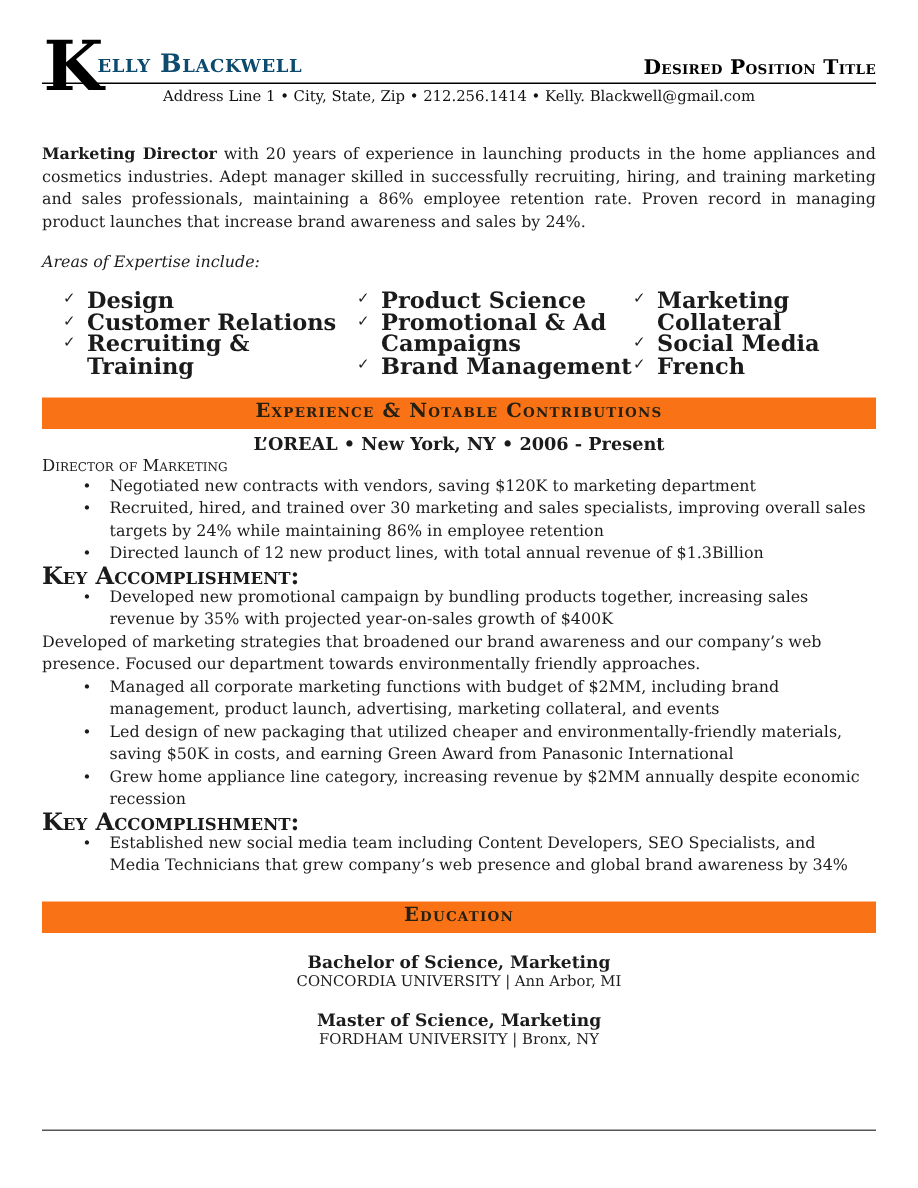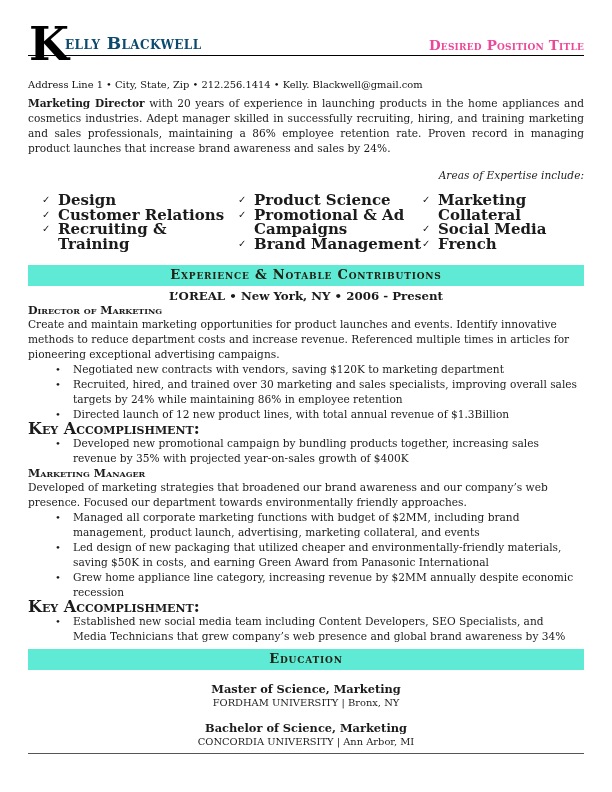--- a/index.html
+++ b/index.html
@@ -21,61 +21,61 @@
     font-size:46px; font-weight:bold; line-height:48px; color:#000;
   }
   .name-rest {
     position:absolute; left:37px; top:5px;
     font-size:17px; font-weight:bold; font-variant:small-caps;
     letter-spacing:0.4px; color:#0c4a6e;
   }
   .position-title {
     position:absolute; right:0; top:9px;
     font-size:13.5px; font-weight:bold; font-variant:small-caps;
-    letter-spacing:0.2px; color:#ec4899;
+    letter-spacing:0.2px; color:#000000;
   }
   .header-rule { position:absolute; left:0; right:0; top:27px; border-top:1.6px solid #000; }
   .contact {
     position:absolute; left:0; right:0; top:31px;
-    text-align:left; font-size:9.9px; color:#111;margin-top:20px;
+    text-align:center; font-size:9.9px; color:#111;
   }
 
   
   .summary {
     margin-top:24px;
     font-size:10.6px; line-height:15px;
     text-align:justify;
   }
   .summary b { font-weight:bold; }
 
   
-  .exp-heading { margin-top:12px; font-style:italic; font-size:10.6px; line-height:14px;text-align:right; }
+  .exp-heading { margin-top:12px; font-style:italic; font-size:10.6px; line-height:14px; }
   .exp-grid { display:flex; margin-top:11px; padding-left:14px; }
   .exp-col-1 { width:196px; }
   .exp-col-2 { width:184px; }
   .exp-col-3 { flex:1; }
   .exp-item { display:flex; line-height:14.5px; }
   .exp-item .check { flex:0 0 16px; font-size:10px; color:#222; }
   .exp-item .exp-label { font-weight:bold; font-size:15px; }
 
   
   .section-bar {
     margin-top:14px;
-    background:#5eead4;
+    background:#f97316;
     text-align:center;
     font-weight:bold; font-variant:small-caps;
     font-size:13px; letter-spacing:0.8px;
     color:#262013;
     padding:2px 0 4px 0;
   }
-  .edu-bar { margin-top:5px; }
+  .edu-bar { margin-top:16px; }
 
   
   .company-line { margin-top:3px; text-align:center; font-weight:bold; font-size:11.8px; line-height:14px; }
-  .role { font-weight:bold; font-variant:small-caps; font-size:11px; line-height:13px; margin-top:1px; }
+  .role { font-weight:normal; font-variant:small-caps; font-size:11px; line-height:13px; margin-top:1px; }
   .job-desc { font-size:10.6px; line-height:15px; }
   .b { display:flex; font-size:10.6px; line-height:15px; }
   .b .dot { flex:0 0 18px; margin-left:27px; font-size:10px; }
   .b .btxt { flex:1; padding-right:6px; }
   .key-label { font-weight:bold; font-variant:small-caps; font-size:16px; line-height:14px; }
 
   
   .edu-entry { text-align:center; }
   .degree { margin-top:12px; font-weight:bold; font-size:11.4px; line-height:14px; }
   .school { margin-top:1px; font-size:9.9px; line-height:12px; }
@@ -142,21 +142,20 @@
         <span class="check">✓</span>
         <span class="exp-label">French</span>
       </div>
     </div>
   </div>
 
   <div class="section-bar">Experience &amp; Notable Contributions</div>
 
   <div class="company-line">L’OREAL • New York, NY • 2006 - Present</div>
   <div class="role">Director of Marketing</div>
-  <p class="job-desc">Create and maintain marketing opportunities for product launches and events. Identify innovative methods to reduce department costs and increase revenue. Referenced multiple times in articles for pioneering exceptional advertising campaigns.</p>
   <div class="bullets">
     <div class="b">
       <span class="dot">•</span>
       <span class="btxt">Negotiated new contracts with vendors, saving $120K to marketing department</span>
     </div>
     <div class="b">
       <span class="dot">•</span>
       <span class="btxt">Recruited, hired, and trained over 30 marketing and sales specialists, improving overall sales targets by 24% while maintaining 86% in employee retention</span>
     </div>
     <div class="b">
@@ -165,21 +164,20 @@
     </div>
   </div>
   <div class="key-label">Key Accomplishment:</div>
   <div class="bullets">
     <div class="b">
       <span class="dot">•</span>
       <span class="btxt">Developed new promotional campaign by bundling products together, increasing sales revenue by 35% with projected year-on-sales growth of $400K</span>
     </div>
   </div>
 
-  <div class="role">Marketing Manager</div>
   <p class="job-desc">Developed of marketing strategies that broadened our brand awareness and our company’s web presence. Focused our department towards environmentally friendly approaches.</p>
   <div class="bullets">
     <div class="b">
       <span class="dot">•</span>
       <span class="btxt">Managed all corporate marketing functions with budget of $2MM, including brand management, product launch, advertising, marketing collateral, and events</span>
     </div>
     <div class="b">
       <span class="dot">•</span>
       <span class="btxt">Led design of new packaging that utilized cheaper and environmentally-friendly materials, saving $50K in costs, and earning Green Award from Panasonic International</span>
     </div>
@@ -191,23 +189,23 @@
   <div class="key-label">Key Accomplishment:</div>
   <div class="bullets">
     <div class="b">
       <span class="dot">•</span>
       <span class="btxt">Established new social media team including Content Developers, SEO Specialists, and Media Technicians that grew company’s web presence and global brand awareness by 34%</span>
     </div>
   </div>
 
   <div class="section-bar edu-bar">Education</div>
 
+  <div class="edu-entry">
+    <div class="degree">Bachelor of Science, Marketing</div>
+    <div class="school">CONCORDIA UNIVERSITY | Ann Arbor, MI</div>
+  </div>
   <div class="edu-entry">
     <div class="degree">Master of Science, Marketing</div>
     <div class="school">FORDHAM UNIVERSITY | Bronx, NY</div>
   </div>
-  <div class="edu-entry">
-    <div class="degree">Bachelor of Science, Marketing</div>
-    <div class="school">CONCORDIA UNIVERSITY | Ann Arbor, MI</div>
-  </div>
 
   <div class="footer-rule"></div>
 </div>
 
 </body></html>

